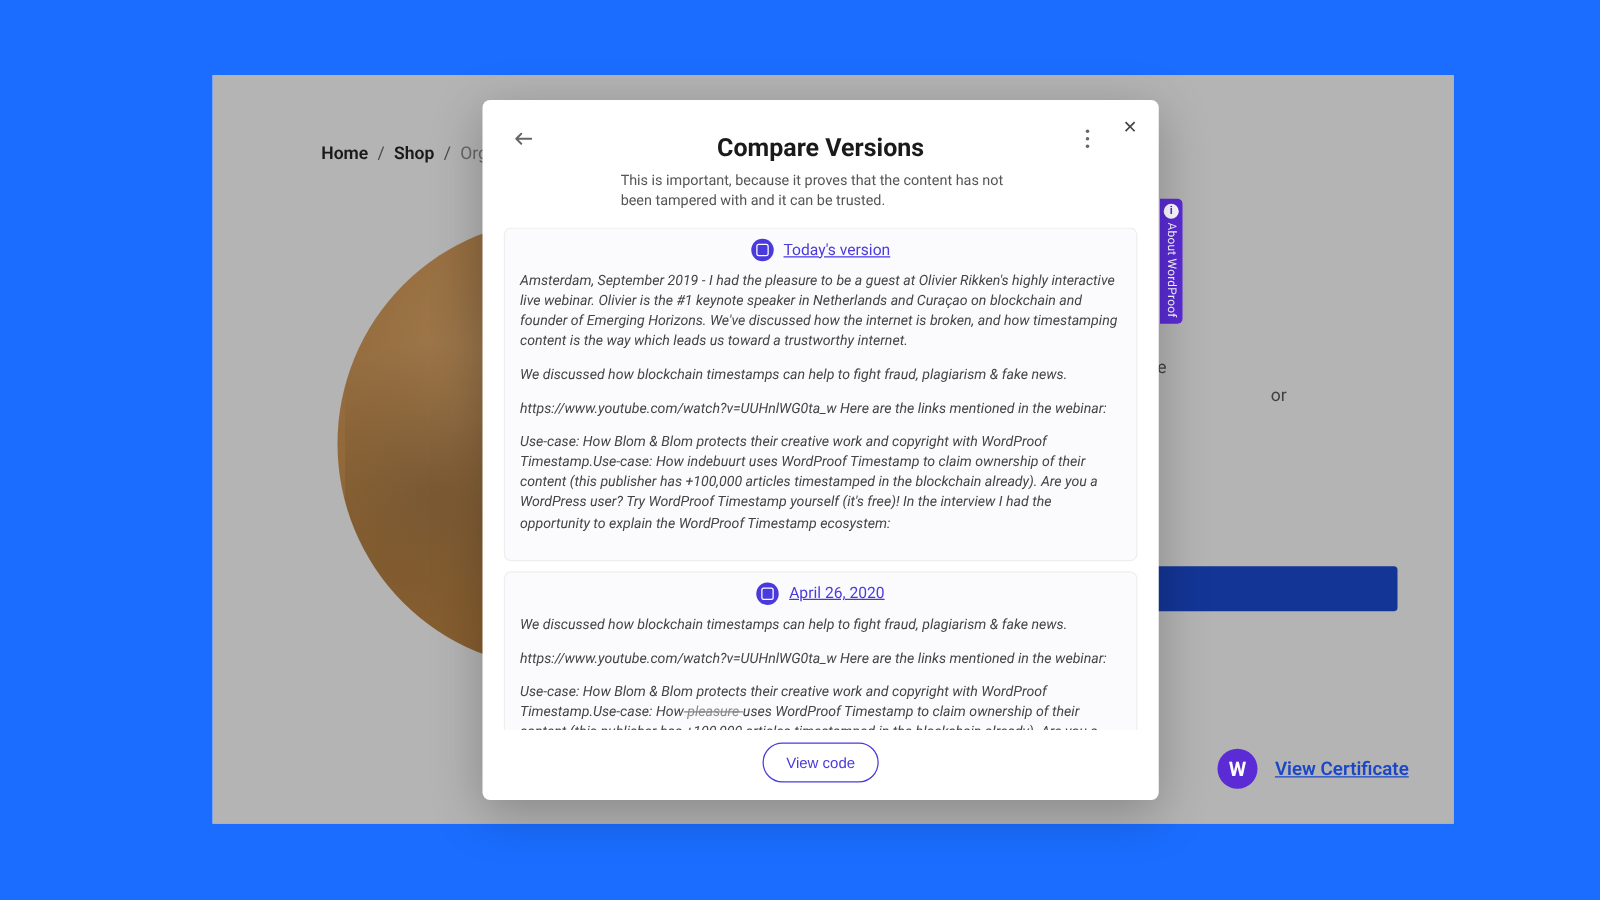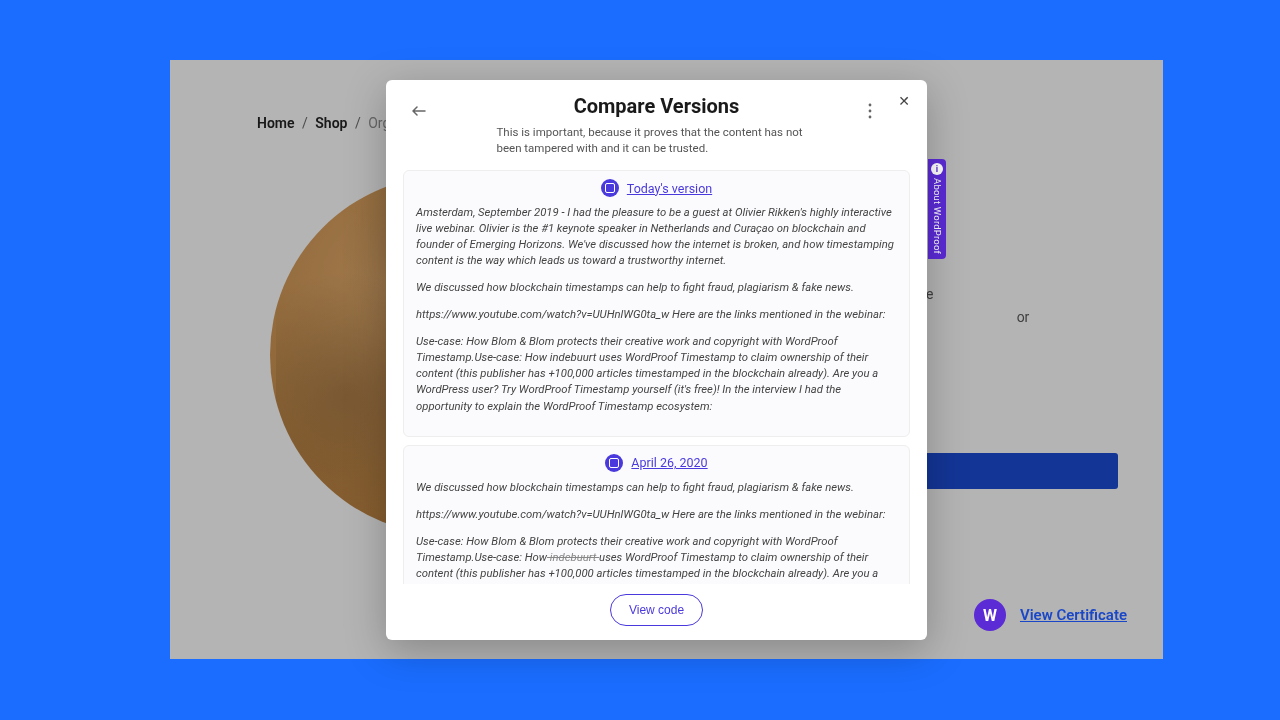--- a/index.html
+++ b/index.html
@@ -139,21 +139,21 @@
       display: flex; align-items: center; justify-content: center;
       color: #444;
       cursor: pointer;
       font-size: 14px;
     }
     .modal h1 {
       text-align: center;
       font-size: 20px;
       font-weight: 700;
       color: #1a1a1a;
-      margin-top: 4px;
+      margin-top: 16px;
     }
     .modal .subtitle {
       font-size: 11.5px;
       color: #555;
       line-height: 1.4;
       margin: 6px auto 10px;
       max-width: 320px;
     }
     .modal-body {
       flex: 1;
@@ -321,21 +321,21 @@
 
     <div class="version-block">
       <div class="version-header">
         <span class="ver-icon"></span>
         <span class="ver-label">April 26, 2020</span>
       </div>
       <div class="ver-content">
         <div class="para">We discussed how blockchain timestamps can help to fight fraud, plagiarism &amp; fake news.</div>
         <div class="para">https://www.youtube.com/watch?v=UUHnlWG0ta_w Here are the links mentioned in the webinar:</div>
         <div class="para">
-          <span>Use-case: How Blom &amp; Blom protects their creative work and copyright with WordProof Timestamp.Use-case: How</span><span class="strike"> indebuurt </span><span>uses WordProof Timestamp to claim ownership of their content (this publisher has +100,000 articles timestamped in the blockchain already). Are you a WordPress user? Try WordProof Timestamp yourself</span>
+          <span>Use-case: How Blom &amp; Blom protects their creative work and copyright with WordProof Timestamp.Use-case: How</span><span class="strike"> pleasure </span><span>uses WordProof Timestamp to claim ownership of their content (this publisher has +100,000 articles timestamped in the blockchain already). Are you a WordPress user? Try WordProof Timestamp yourself</span>
         </div>
 
       </div>
     </div>
 
   </div>
 
   <div class="modal-footer">
     <button class="view-code-btn">View code</button>
   </div>

